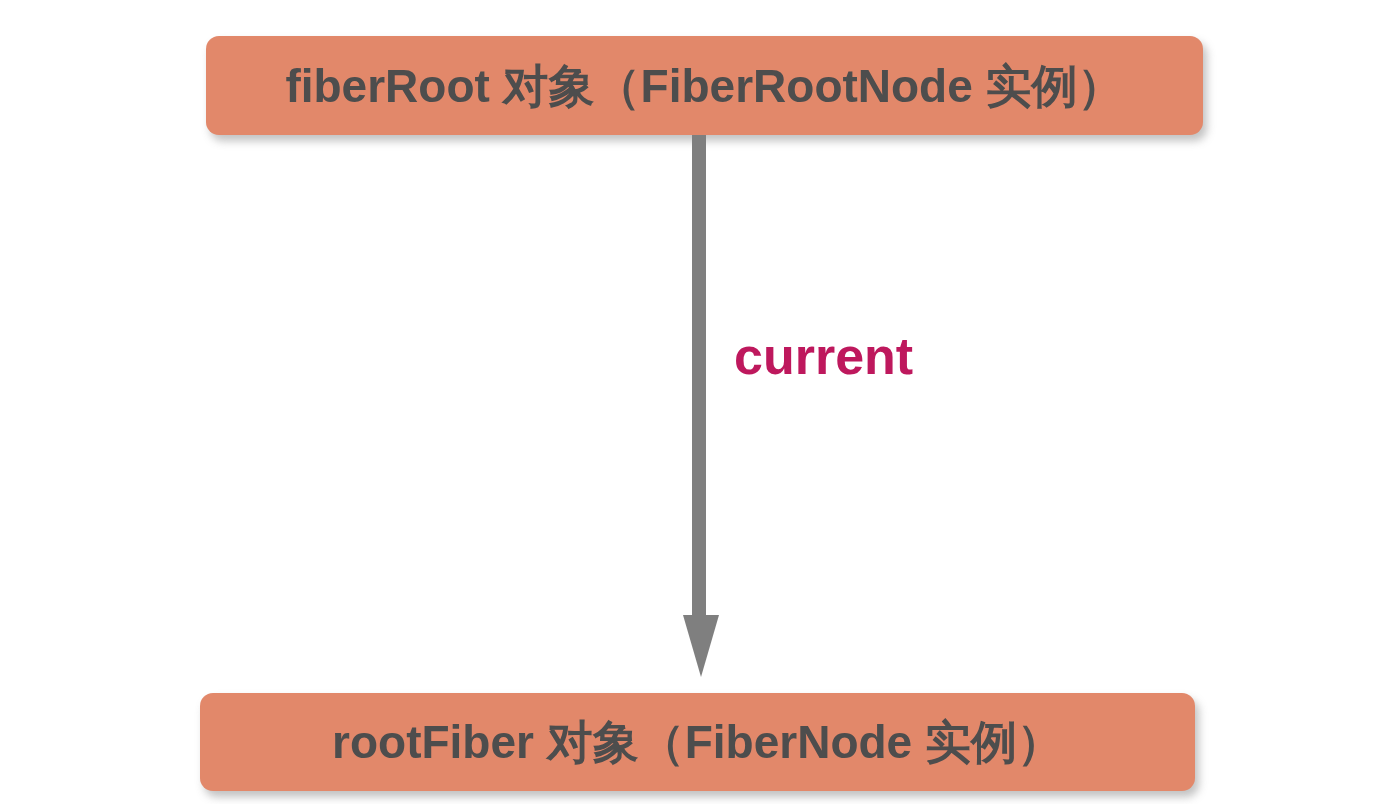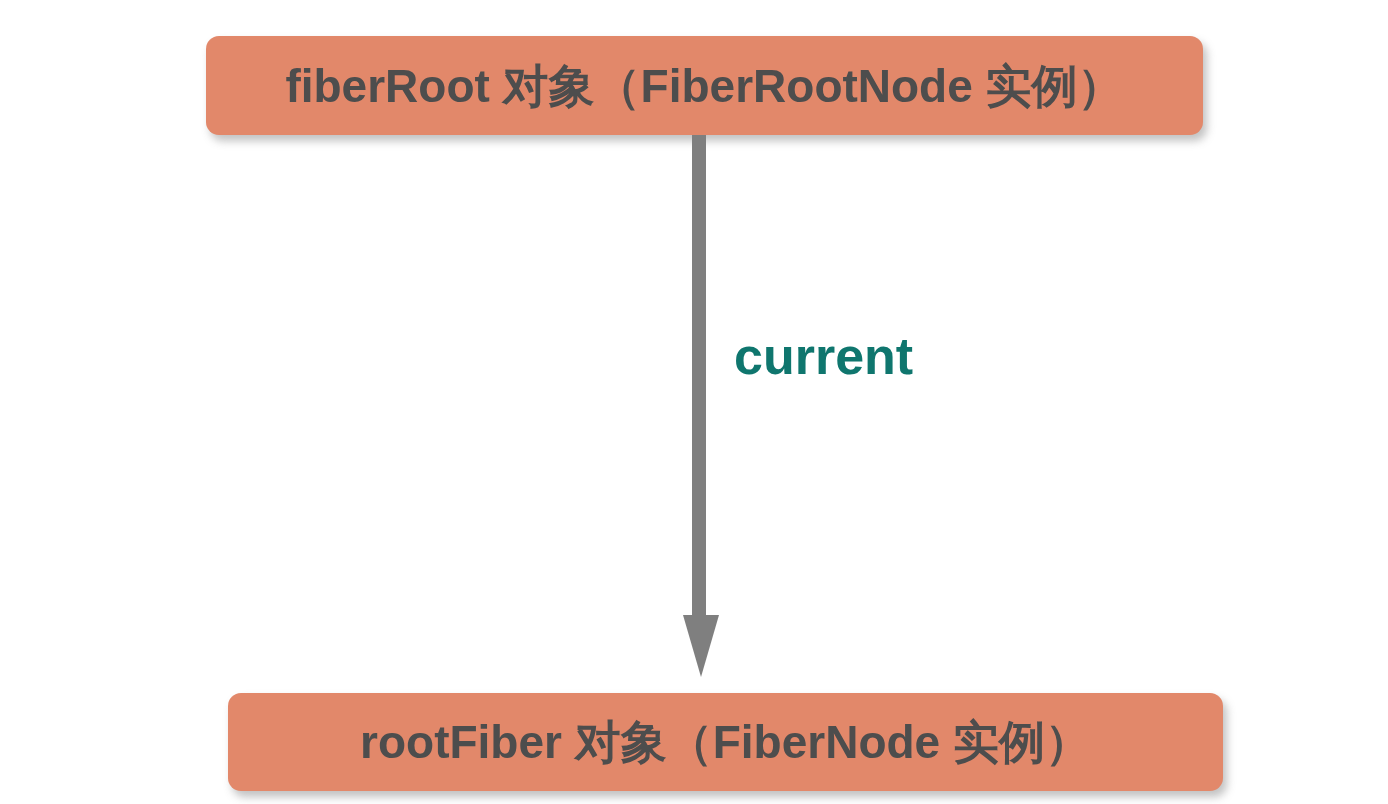--- a/index.html
+++ b/index.html
@@ -45,21 +45,21 @@
   }
 
   #node-fiberroot {
     left: 206px;
     top: 36px;
     width: 997px;
     height: 99px;
   }
 
   #node-rootfiber {
-    left: 228px;
+    left: 200px;
     top: 693px;
     width: 995px;
     height: 98px;
   }
 
   
   #edge-current {
     position: absolute;
     left: 648px;
     top: 135px;
@@ -75,21 +75,21 @@
   }
 
   .edge-label {
     position: absolute;
     left: 734px;
     top: 330px;
     font-family: "Liberation Sans", "DejaVu Sans", sans-serif;
     font-weight: bold;
     font-size: 52px;
     line-height: 1;
-    color: #0f766e;
+    color: #be185d;
     white-space: nowrap;
   }
 </style>
 </head>
 <body>
 
 <div id="diagram">
 
   <div class="node-box" id="node-fiberroot">
     <span class="node-label">fiberRoot 对象（FiberRootNode 实例）</span>

